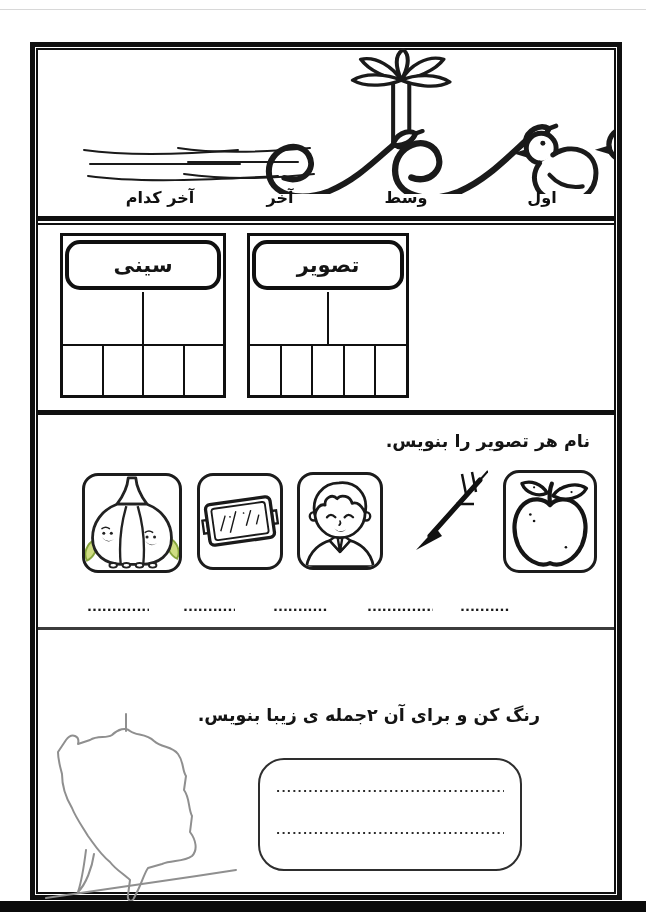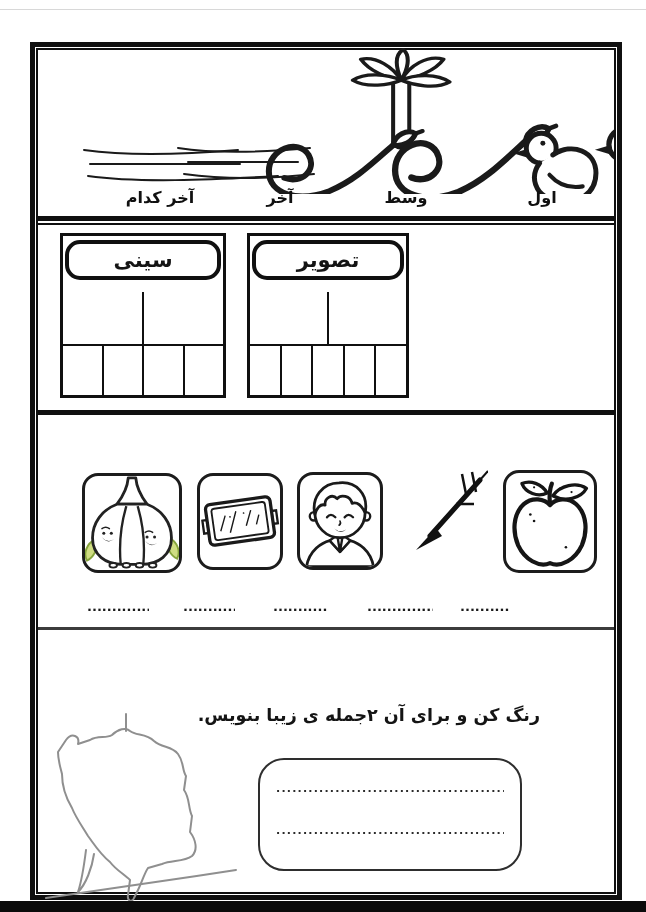--- a/index.html
+++ b/index.html
@@ -13,21 +13,21 @@
   .frame-outer{position:absolute;left:30px;top:42px;width:592px;height:858px;
                border:5px solid #101010;box-sizing:border-box;}
   .frame-inner{position:absolute;left:1px;top:1px;right:1px;bottom:1px;border:2px solid #101010;}
 
   .divider{position:absolute;background:#101010;}
 
   .pos-label{position:absolute;top:188px;font-weight:bold;font-size:16px;color:#101010;
              text-align:center;direction:rtl;white-space:nowrap;}
 
   .word-box{position:absolute;top:233px;border:3px solid #101010;box-sizing:border-box;background:#fff;}
-  .word-label{position:absolute;left:2px;right:2px;top:4px;height:40px;border:4px solid #101010;
+  .word-label{position:absolute;left:2px;right:2px;top:4px;height:50px;border:4px solid #101010;
               border-radius:15px;background:#fff;box-sizing:border-box;display:flex;
               align-items:center;justify-content:center;font-weight:bold;font-size:21px;direction:rtl;}
   .row-mid{position:absolute;left:0;right:0;top:56px;height:54px;display:flex;
            box-sizing:border-box;border-bottom:2.5px solid #101010;}
   .row-bot{position:absolute;left:0;right:0;top:110px;bottom:0;display:flex;}
   .cell{flex:1;}
   .cell + .cell{border-left:2px solid #101010;}
 
   .pic-frame{position:absolute;border:3px solid #1c1c1c;border-radius:16px;background:#fff;
              box-sizing:border-box;display:flex;align-items:center;justify-content:center;overflow:hidden;}
@@ -136,20 +136,21 @@
     <div class="row-bot">
       <div class="cell"></div>
       <div class="cell"></div>
       <div class="cell"></div>
       <div class="cell"></div>
     </div>
   </div>
 
   <div class="divider" style="left:38px;top:410px;width:576px;height:5px;"></div>
 
+  <div class="q-text" style="right:56px;top:431px;">نام هر تصویر را بنویس.</div>
 
   <div class="pic-frame" style="left:503px;top:470px;width:94px;height:103px;">
     <svg width="88" height="97" viewBox="0 0 94 103">
       <path d="M47,34 C41,27 28,25 19,33 C7,44 7,63 13,77 C20,92 35,101 47,96 C59,101 74,92 81,77 C87,63 87,44 75,33 C66,25 53,27 47,34 Z" fill="#fff" stroke="#151515" stroke-width="4.5" stroke-linejoin="round"></path>
       <path d="M47,33 C46,24 46,18 49,11" fill="none" stroke="#151515" stroke-width="4.5" stroke-linecap="round"></path>
       <path d="M50,24 C58,13 75,9 86,16 C80,27 63,31 50,24 Z" fill="#fff" stroke="#151515" stroke-width="3.5" stroke-linejoin="round"></path>
       <path d="M44,21 C38,11 26,7 17,11 C21,21 34,26 44,21 Z" fill="#fff" stroke="#151515" stroke-width="3.5" stroke-linejoin="round"></path>
       <g fill="#151515">
         <circle cx="26" cy="44" r="1.4"></circle>
           <circle cx="30" cy="51" r="1.4"></circle>

